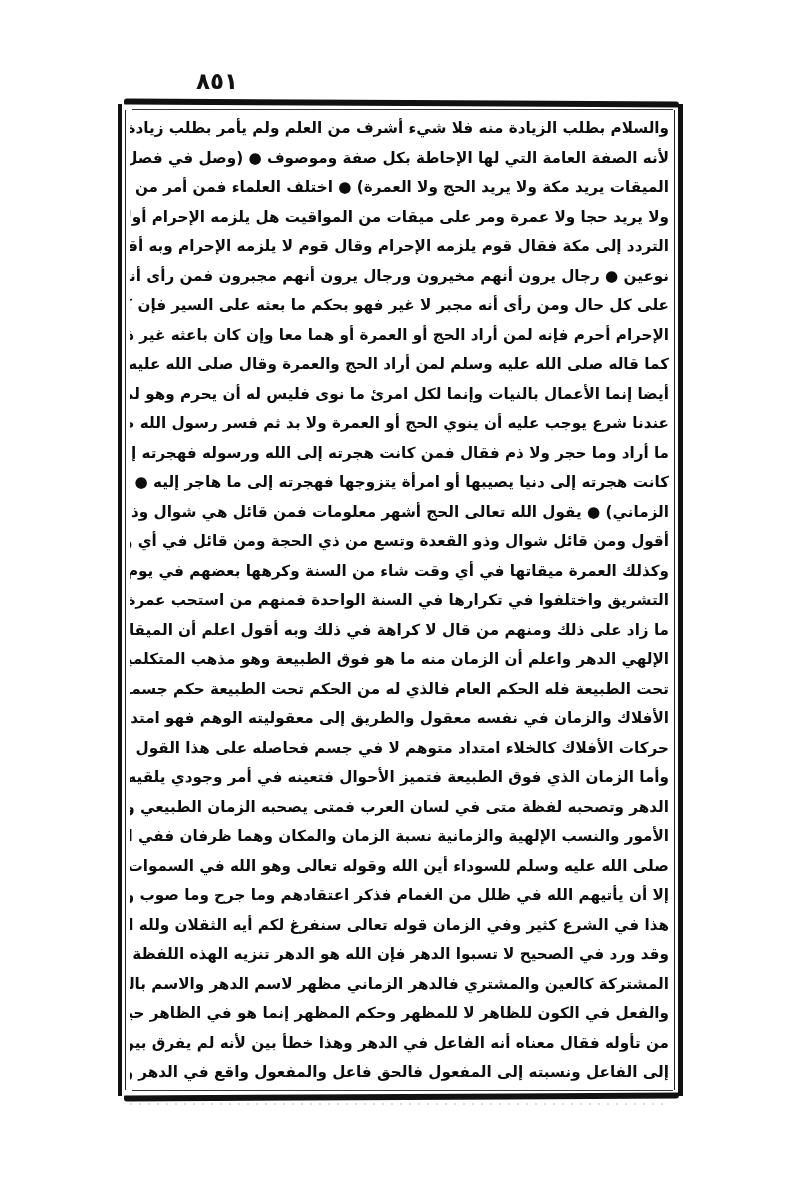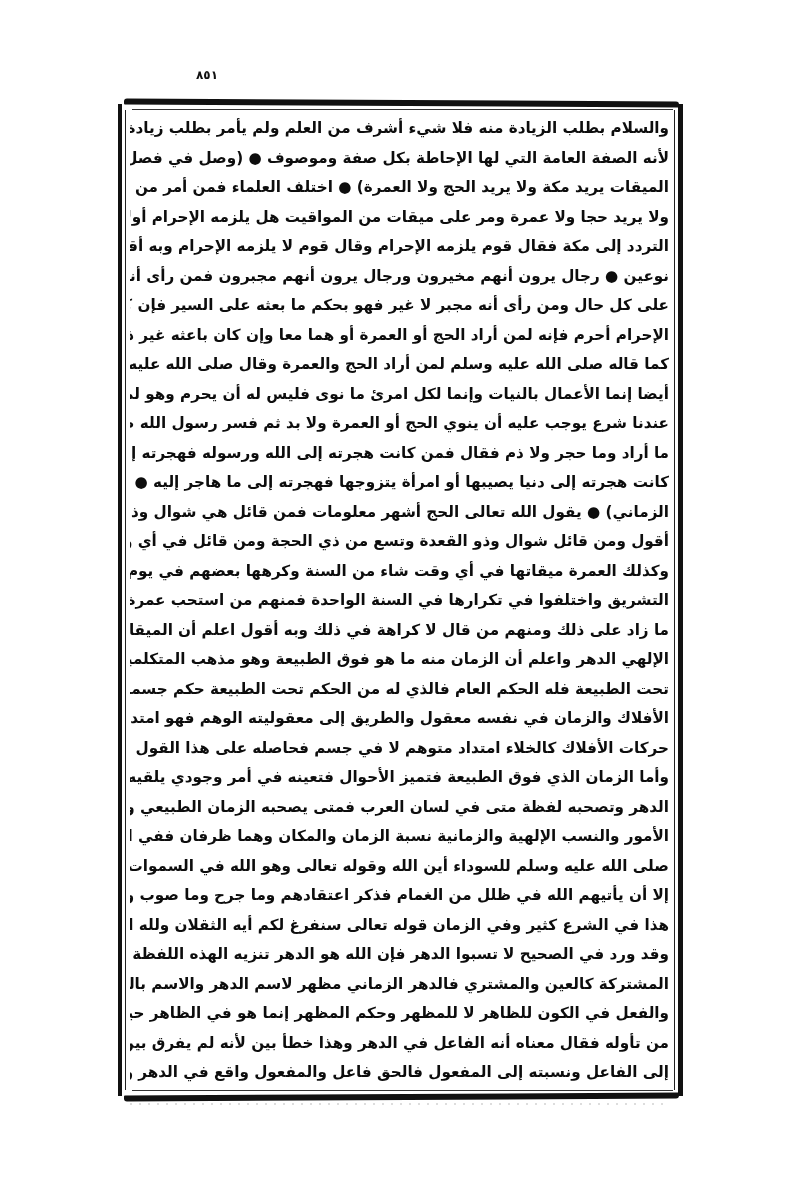--- a/index.html
+++ b/index.html
@@ -12,21 +12,21 @@
       height: 1196px;
       position: relative;
       overflow: hidden;
       font-family: "DejaVu Sans", sans-serif;
       color: #111111;
     }
     .page-number {
       position: absolute;
       left: 196px;
       top: 68px;
-      font-size: 12px;
+      font-size: 23px;
       font-weight: bold;
       direction: rtl;
       letter-spacing: 1px;
       color: #111;
     }
     .frame {
       position: absolute;
       left: 118px;
       top: 100px;
       width: 565px;

